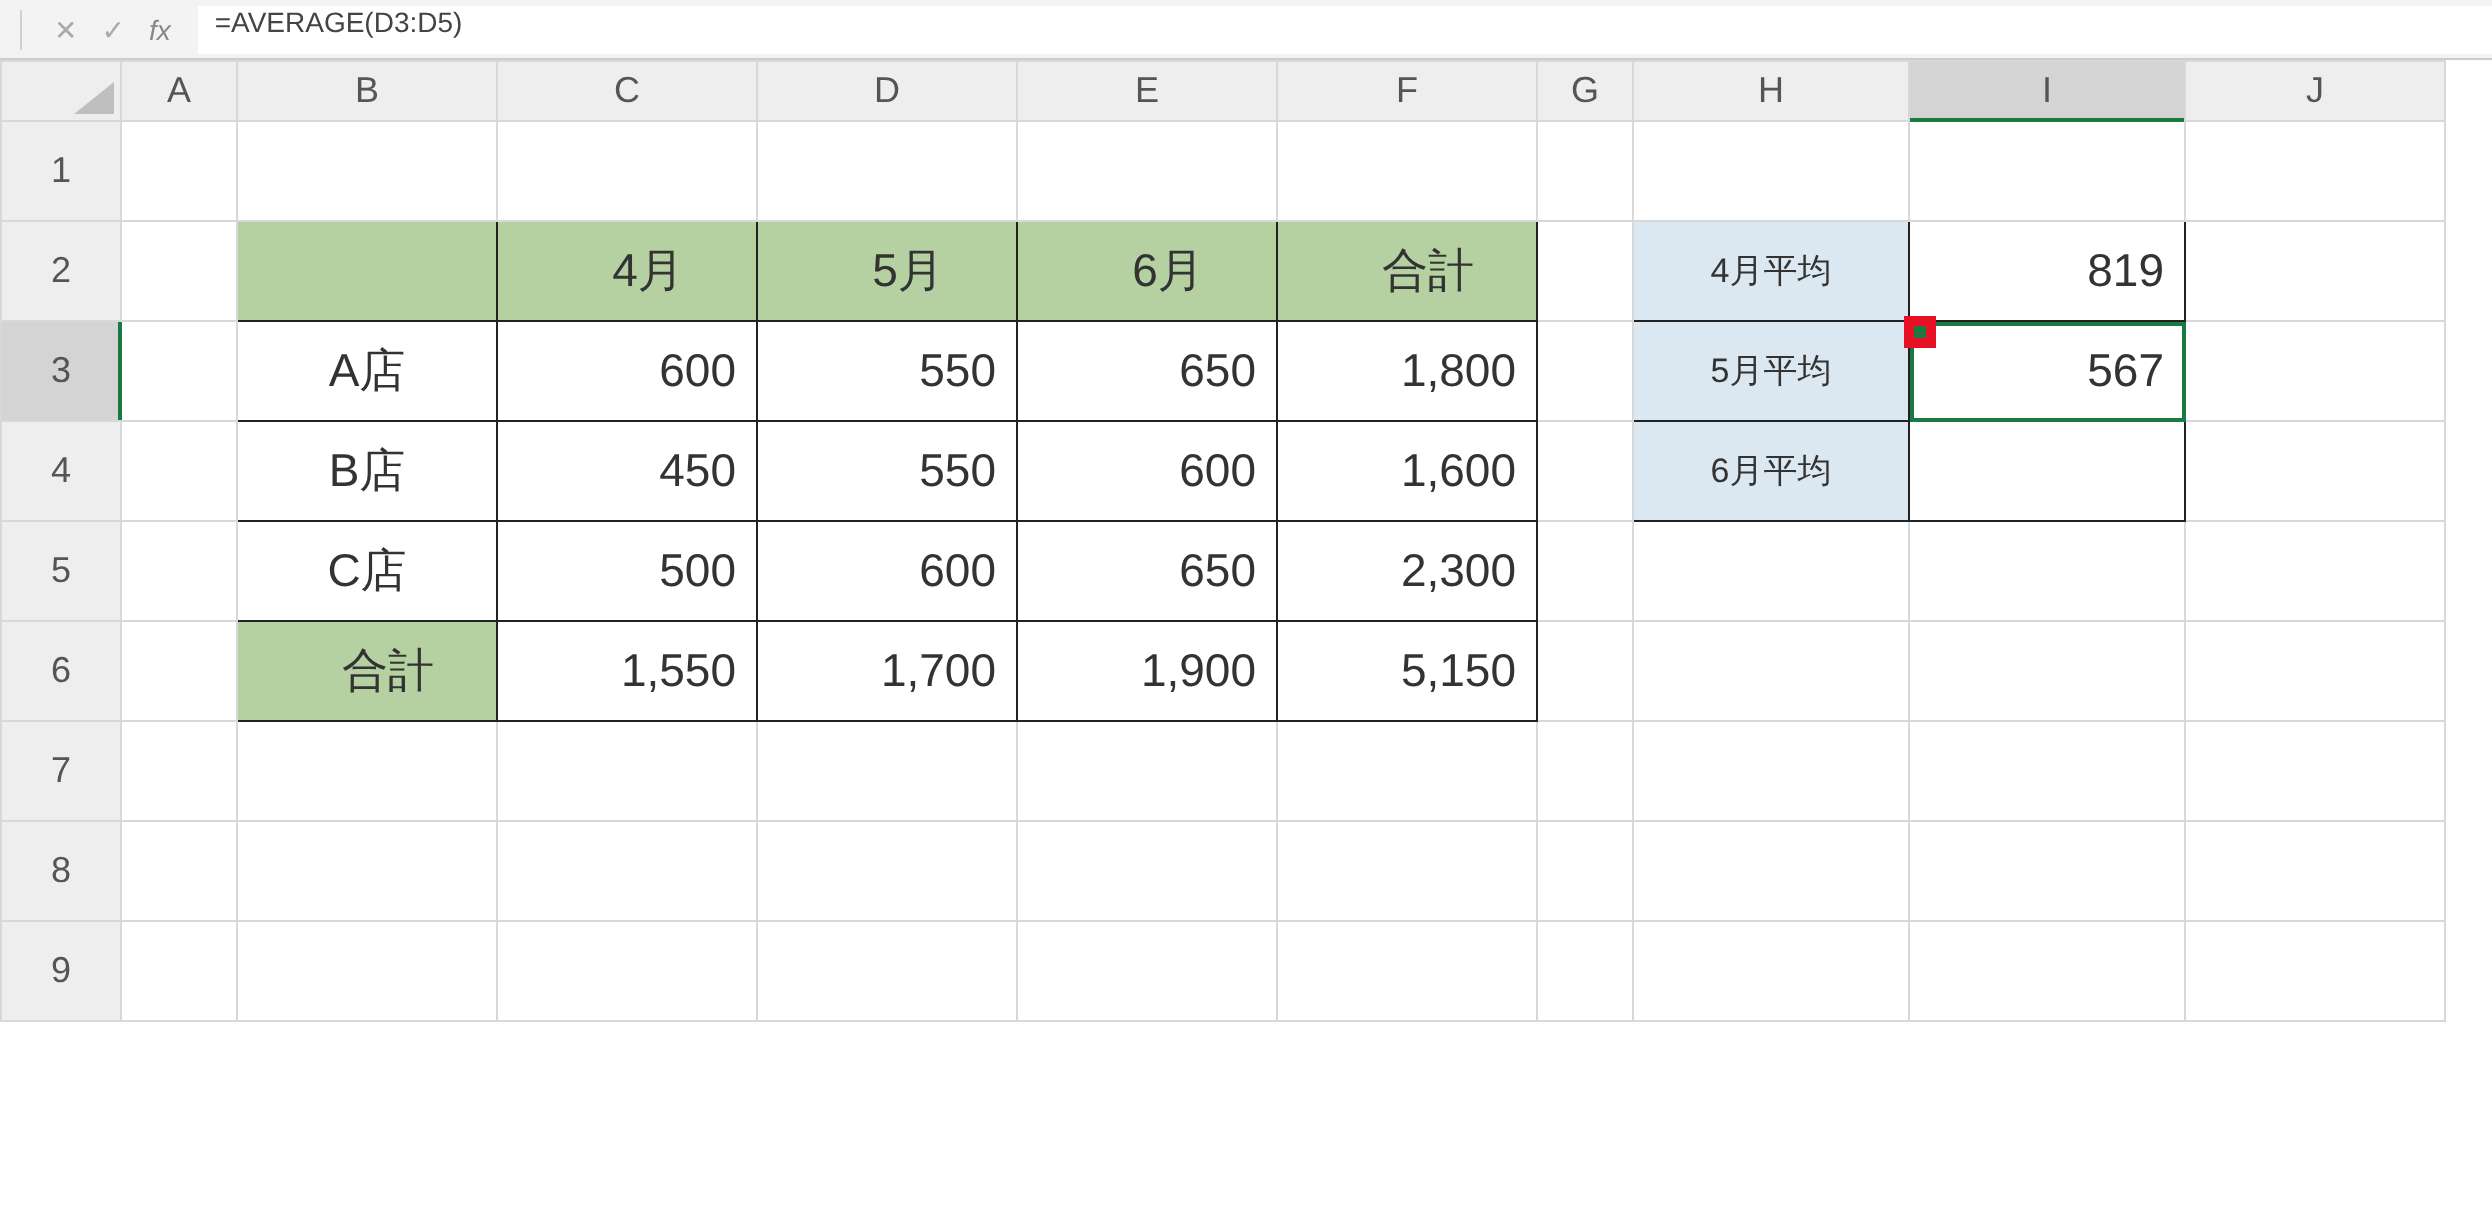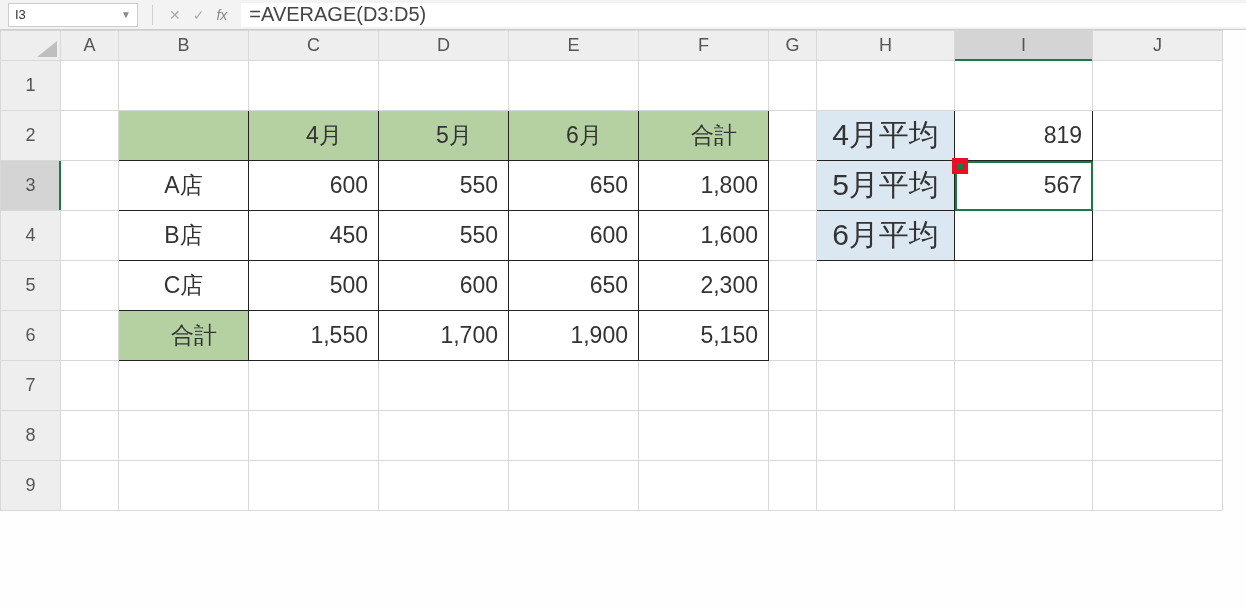--- a/index.html
+++ b/index.html
@@ -37,24 +37,24 @@
       margin: 0 10px;
     }
     .fx-btns { display: flex; align-items: center; gap: 12px; margin-left: 6px; }
     .fx-btns span { font-size: 14px; color: #aaa; cursor: default; }
     .fx-label { font-style: italic; color: #888 !important; font-size: 15px; }
     .formula-input {
       flex: 1;
       height: 24px;
       background: #fff;
       border: none;
-      font-size: 20px;
+      font-size: 14px;
       padding: 0 8px;
       display: flex;
-      align-items: center;
+      align-items: flex-start;
       margin-left: 14px;
       color: #444;
     }
 
     .sheet {
       position: relative;
     }
     table.grid {
       border-collapse: collapse;
       table-layout: fixed;
@@ -96,21 +96,21 @@
     .w-cf { width: 130px; }
     .w-g { width: 48px; }
     .w-h { width: 138px; }
     .w-i { width: 138px; }
     .w-j { width: 130px; }
 
     
     .dcell { font-size: 23px; text-align: right !important; padding-right: 10px; }
     .dcell-c { text-align: center !important; padding-right: 0; }
     .ghead { background: #b5d1a2 !important; font-size: 23px; padding-left: 21px; }
-    .bhead { background: #dbe8f1 !important; font-size: 30px; }
+    .bhead { background: #dbe8f1 !important; font-size: 17px; }
     .dbord { border: 1px solid #222 !important; }
 
     .col-sel { background: #d4d4d4 !important; position: relative; }
     .col-sel::after{
       content:"";
       position:absolute;
       left:0; right:0; bottom:-1px;
       height:2px; background:#1a7a44;
     }
     .row-sel { background: #d4d4d4 !important; position: relative; }
@@ -149,24 +149,20 @@
       top: -3px; left: -3px; right: -5px; bottom: -5px;
       border: 5px solid #e81123;
       pointer-events: none;
       z-index: 5;
     }
   </style>
 </head>
 <body>
 
 <div class="formula-bar">
-  <div class="name-box">
-    <span>I3</span>
-    <span class="dd">▼</span>
-  </div>
   <div class="vsep"></div>
   <div class="fx-btns">
     <span>✕</span>
     <span>✓</span>
     <span class="fx-label">fx</span>
   </div>
   <div class="formula-input">
     <span>=AVERAGE(D3:D5)</span>
   </div>
 </div>

